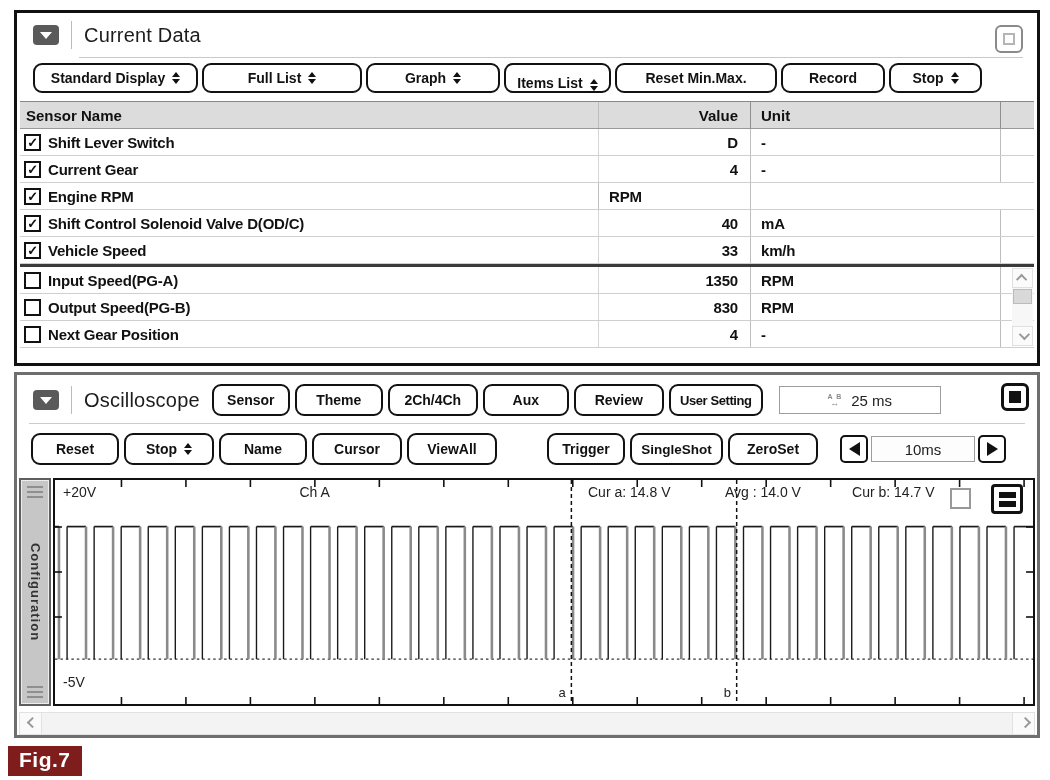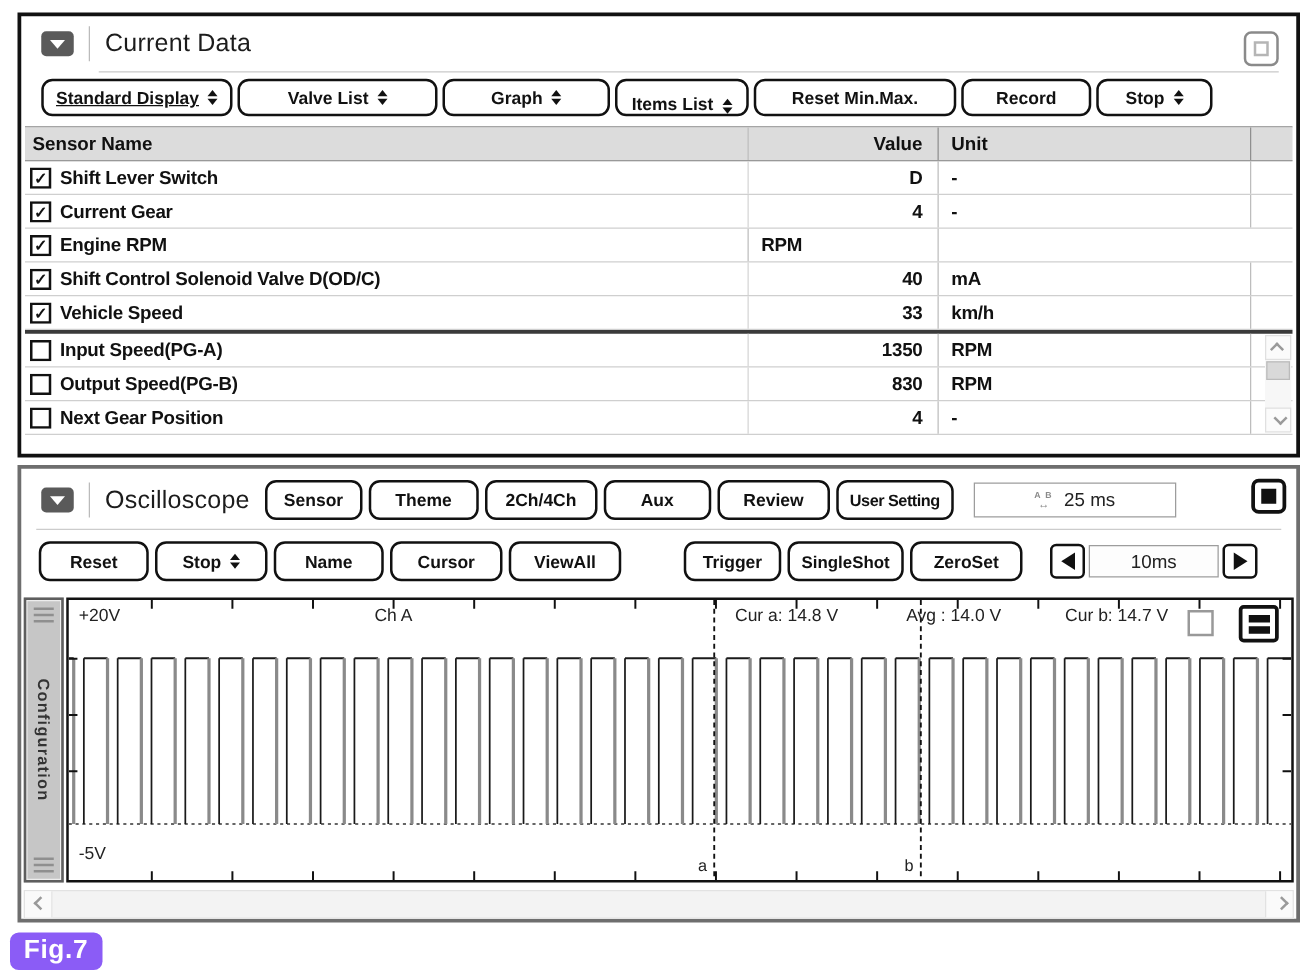--- a/index.html
+++ b/index.html
@@ -29,21 +29,21 @@
   
   .btn { height:30px; background:#fff; border:2px solid #111; border-radius:9px;
          display:inline-flex; align-items:center; justify-content:center; gap:7px;
          font-family:"Liberation Sans",sans-serif; font-size:14px; font-weight:600; color:#111; cursor:pointer; }
   .dd { display:inline-flex; flex-direction:column; align-items:center; gap:2px; }
   .dd i { display:block; width:0; height:0; border-left:4px solid transparent; border-right:4px solid transparent; }
   .dd .up { border-bottom:5px solid #111; }
   .dd .dn { border-top:5px solid #111; }
 
   .toolbar1 { display:flex; align-items:center; gap:4px; padding:5px 0 6px 16px; }
-  .toolbar1 .btn:nth-child(1){ width:153px;text-decoration:underline; } .toolbar1 .btn:nth-child(2){ width:160px; }
+  .toolbar1 .btn:nth-child(1){ width:165px; } .toolbar1 .btn:nth-child(2){ width:160px; }
   .toolbar1 .btn:nth-child(3){ width:134px; } .toolbar1 .btn:nth-child(4){ width:107px;align-items:flex-end; }
   .toolbar1 .btn:nth-child(5){ width:162px; } .toolbar1 .btn:nth-child(6){ width:104px; }
   .toolbar1 .btn:nth-child(7){ width:93px; }
 
   
   .dtable { margin:2px 3px 0 3px; border-top:1px solid #888; }
   .thead, .trow { display:grid; grid-template-columns:578px 152px 250px 1fr; align-items:center; }
   .thead { height:27px; background:#dcdcdc; border-bottom:1px solid #999; font-weight:700; font-size:15px; }
   .thead .h-name { padding-left:6px; }
   .thead .h-value { text-align:right; padding-right:12px; border-left:1px solid #bdbdbd; height:100%; display:flex; align-items:center; justify-content:flex-end;}
@@ -127,22 +127,22 @@
               background:#fff; display:flex; flex-direction:column; align-items:center; justify-content:center; gap:3px; cursor:pointer; }
   .bars-btn b { display:block; width:17px; height:6px; background:#111; }
 
   
   .hscroll { position:relative; margin:6px 2px 0 2px; height:23px; background:#f3f3f3; border:1px solid #e2e2e2; }
   .hs-btn { position:absolute; top:0; width:22px; height:21px; background:#fafafa; display:flex; align-items:center; justify-content:center; cursor:pointer; }
   .hs-left { left:0; border-right:1px solid #e2e2e2; }
   .hs-right { right:0; border-left:1px solid #e2e2e2; }
 
   
-  .figlabel { position:absolute; left:8px; top:746px; background:#8b5cf6; color:#fff;
-              font-size:21px; font-weight:700; padding:2px 11px 4px 11px; letter-spacing:0.5px;border-radius:7px; }
+  .figlabel { position:absolute; left:8px; top:746px; background:#7f1d1d; color:#fff;
+              font-size:21px; font-weight:700; padding:2px 11px 4px 11px; letter-spacing:0.5px; }
 </style>
 </head>
 <body>
 
 <div class="stage">
 
   <section class="panel panel-current">
     <div class="titlebar">
       <div class="collapse-btn">
         <span class="chev"></span>
@@ -157,21 +157,21 @@
 
     <div class="toolbar1">
       <button class="btn">
         <span>Standard Display</span>
         <span class="dd">
             <i class="up"></i>
             <i class="dn"></i>
           </span>
       </button>
       <button class="btn">
-        <span>Valve List</span>
+        <span>Full List</span>
         <span class="dd">
             <i class="up"></i>
             <i class="dn"></i>
           </span>
       </button>
       <button class="btn">
         <span>Graph</span>
         <span class="dd">
             <i class="up"></i>
             <i class="dn"></i>

